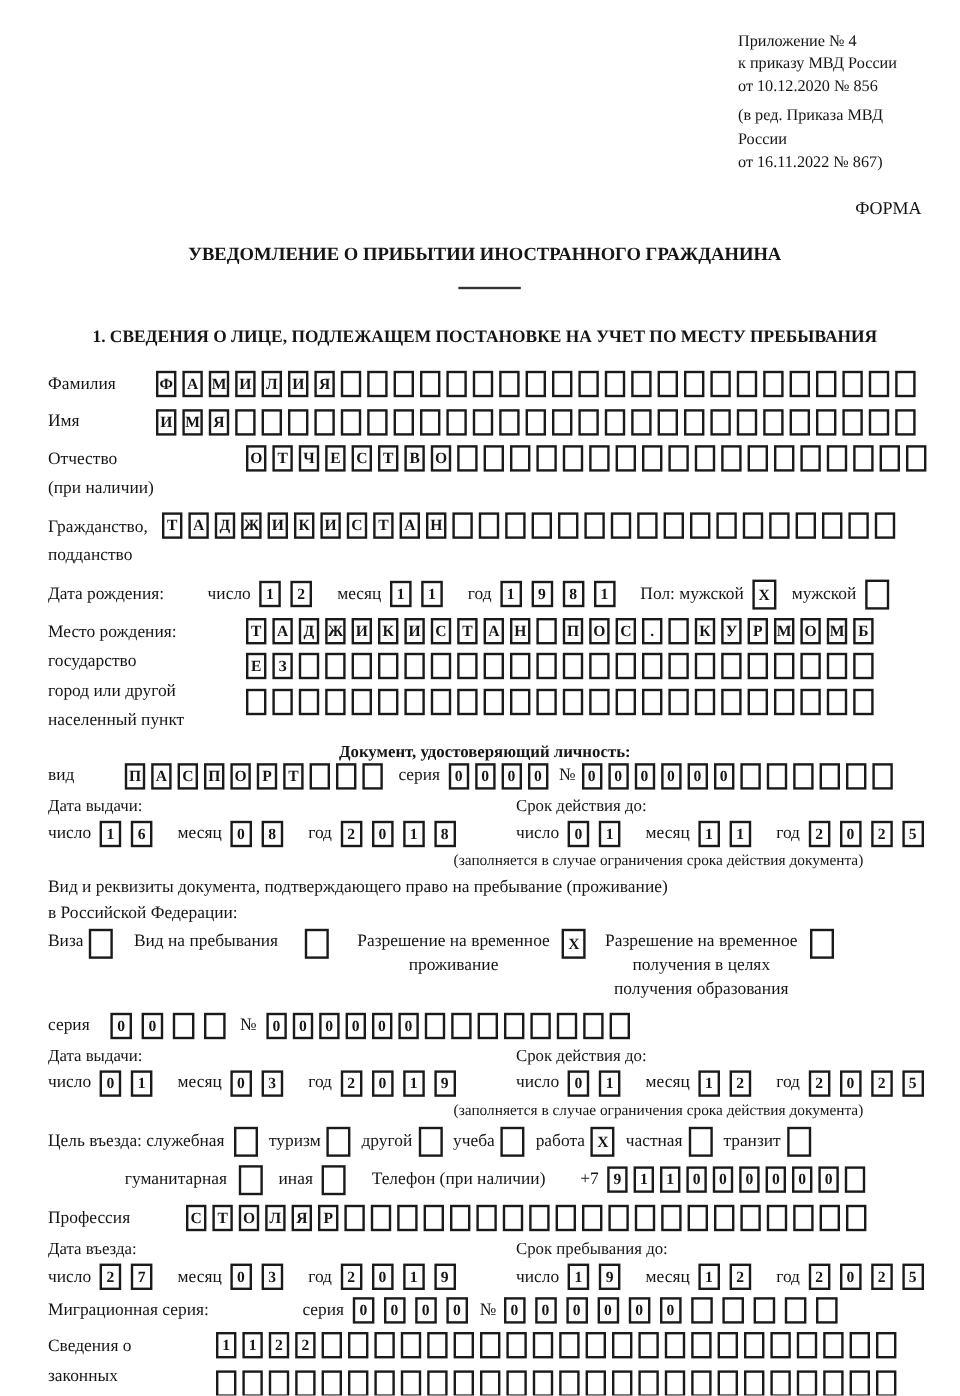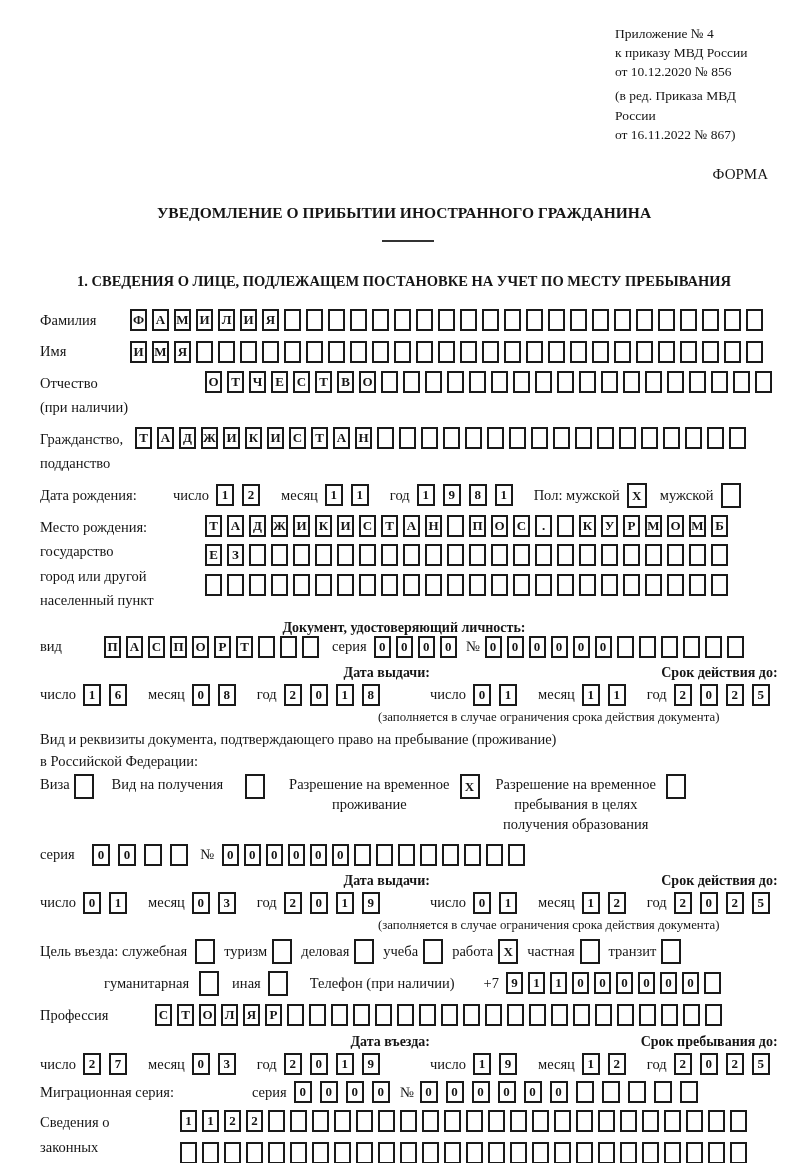--- a/index.html
+++ b/index.html
@@ -24,21 +24,21 @@
   .forma{text-align:right;font-weight:normal;font-size:15px;margin-top:22px;}
   .title{text-align:center;font-weight:bold;font-size:15.5px;line-height:1.55;margin-top:18px;}
   .blankline{display:inline-block;width:52px;border-bottom:2px solid #333;height:12px;margin-left:8px;}
   .sect{font-weight:bold;font-size:14.5px;text-align:center;margin:24px 0 18px 0;}
   .center-b{font-weight:bold;font-size:14px;text-align:center;margin:1px 0 0 0;}
   .dlbl{margin:0 7px 0 13px;font-size:14.5px;}
   .dlbl.first{margin-left:0;}
   .dates{display:flex;margin-bottom:6px;}
   .dcol-l{width:390px;flex:none;}
   .dcol-r{flex:1;}
-  .dhdr{text-align:right;font-weight:bold;font-size:14px;margin-bottom:3px;}
+  .dhdr{text-align:left;font-weight:normal;font-size:14px;margin-bottom:3px;}
   .dvals{display:flex;align-items:center;}
   .dnote{white-space:nowrap;margin-left:-52px;font-size:12.8px;margin-top:4px;}
   .pitems{display:flex;align-items:flex-start;margin:4px 0 10px 0;}
   .pitem{display:flex;align-items:flex-start;}
   .ptxt{font-size:14.5px;line-height:20px;}
   .ptxt.c{text-align:center;}
   .pbox{margin-left:10px;}
   .purpose .dlbl{margin:0 5px 0 9px;}
   .mt2{margin-top:2px;}
 </style>
@@ -418,38 +418,38 @@
   <div class="t" style="margin-top:5px;">в Российской Федерации:</div>
 
   <div class="pitems">
     <div class="pitem">
       <span class="ptxt">Виза</span>
       <span class="cellrun cbrun" style="margin-left:4px;">
           <span class="cell"></span>
         </span>
     </div>
     <div class="pitem" style="margin-left:18px;">
-      <span class="ptxt">Вид на получения</span>
+      <span class="ptxt">Вид на пребывания</span>
       <span class="cellrun cbrun" style="margin-left:22px;">
           <span class="cell"></span>
         </span>
     </div>
     <div class="pitem" style="margin-left:24px;">
       <span class="ptxt c">
         <span>Разрешение на временное</span><br>
         <span>проживание</span>
       </span>
       <span class="cellrun cbrun pbox">
           <span class="cell">X</span>
         </span>
     </div>
     <div class="pitem" style="margin-left:16px;">
       <span class="ptxt c">
         <span>Разрешение на временное</span><br>
-        <span>пребывания в целях</span><br>
+        <span>получения в целях</span><br>
         <span>получения образования</span>
       </span>
       <span class="cellrun cbrun pbox">
           <span class="cell"></span>
         </span>
     </div>
   </div>
 
   <div class="row">
     <span class="t" style="width:52px;">серия</span>
@@ -528,21 +528,21 @@
 
   <div class="row purpose">
     <span class="t">Цель въезда: служебная</span>
     <span class="cellrun cbrun" style="margin-left:8px;">
         <span class="cell"></span>
       </span>
     <span class="dlbl">туризм</span>
     <span class="cellrun cbrun">
         <span class="cell"></span>
       </span>
-    <span class="dlbl">деловая</span>
+    <span class="dlbl">другой</span>
     <span class="cellrun cbrun">
         <span class="cell"></span>
       </span>
     <span class="dlbl">учеба</span>
     <span class="cellrun cbrun">
         <span class="cell"></span>
       </span>
     <span class="dlbl">работа</span>
     <span class="cellrun cbrun">
         <span class="cell">X</span>

